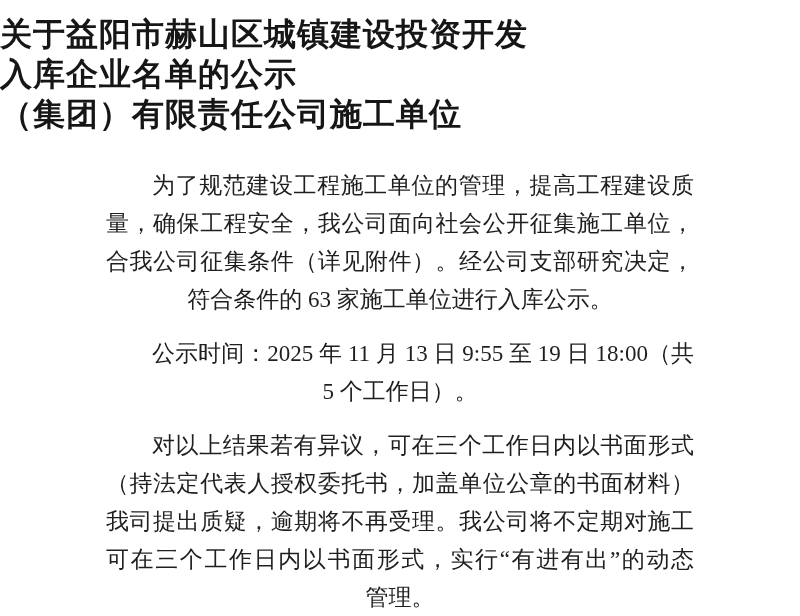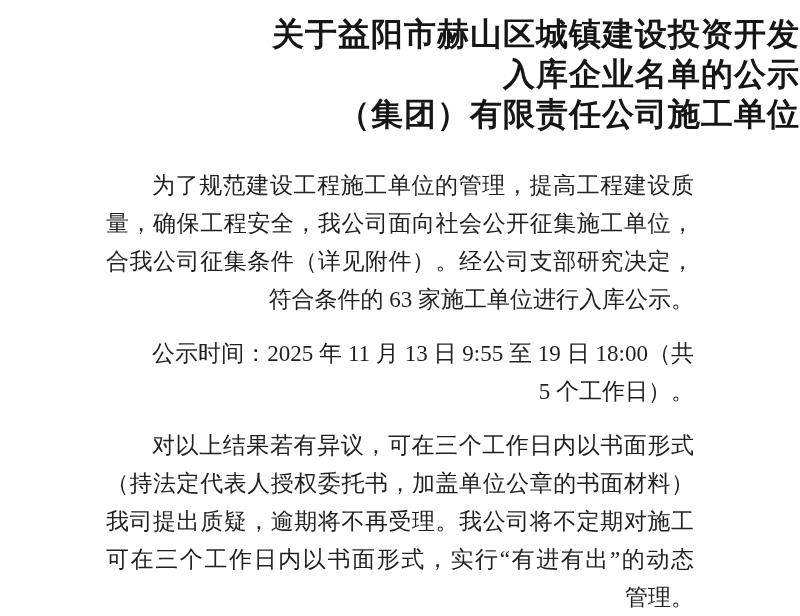--- a/index.html
+++ b/index.html
@@ -11,40 +11,40 @@
     position: relative;
     width: 800px;
     height: 616px;
     background: #ffffff;
     overflow: hidden;
     color: #1b1b1b;
     font-family: "Liberation Serif", serif;
   }
   .notice-title {
     padding-top: 14px;
-    text-align: right;
+    text-align: left;
     font-family: "Liberation Sans", sans-serif;
     font-weight: 700;
     font-size: 32px;
     line-height: 40px;
     letter-spacing: 1px;
     color: #161616;
   }
   .notice-body {
     width: 620px;
     margin: 33px auto 0 auto;
     font-size: 23px;
     line-height: 38px;
     color: #1f1f1f;
   }
   .paragraph {
     margin: 16px;
   }
   .line {
-    text-align: right;
+    text-align: center;
     white-space: pre-wrap;
     overflow: hidden;
     height: 38px;
   }
   
   .line.fill {
     text-align: justify;
     text-align-last: justify;
     text-justify: inter-character;
   }

